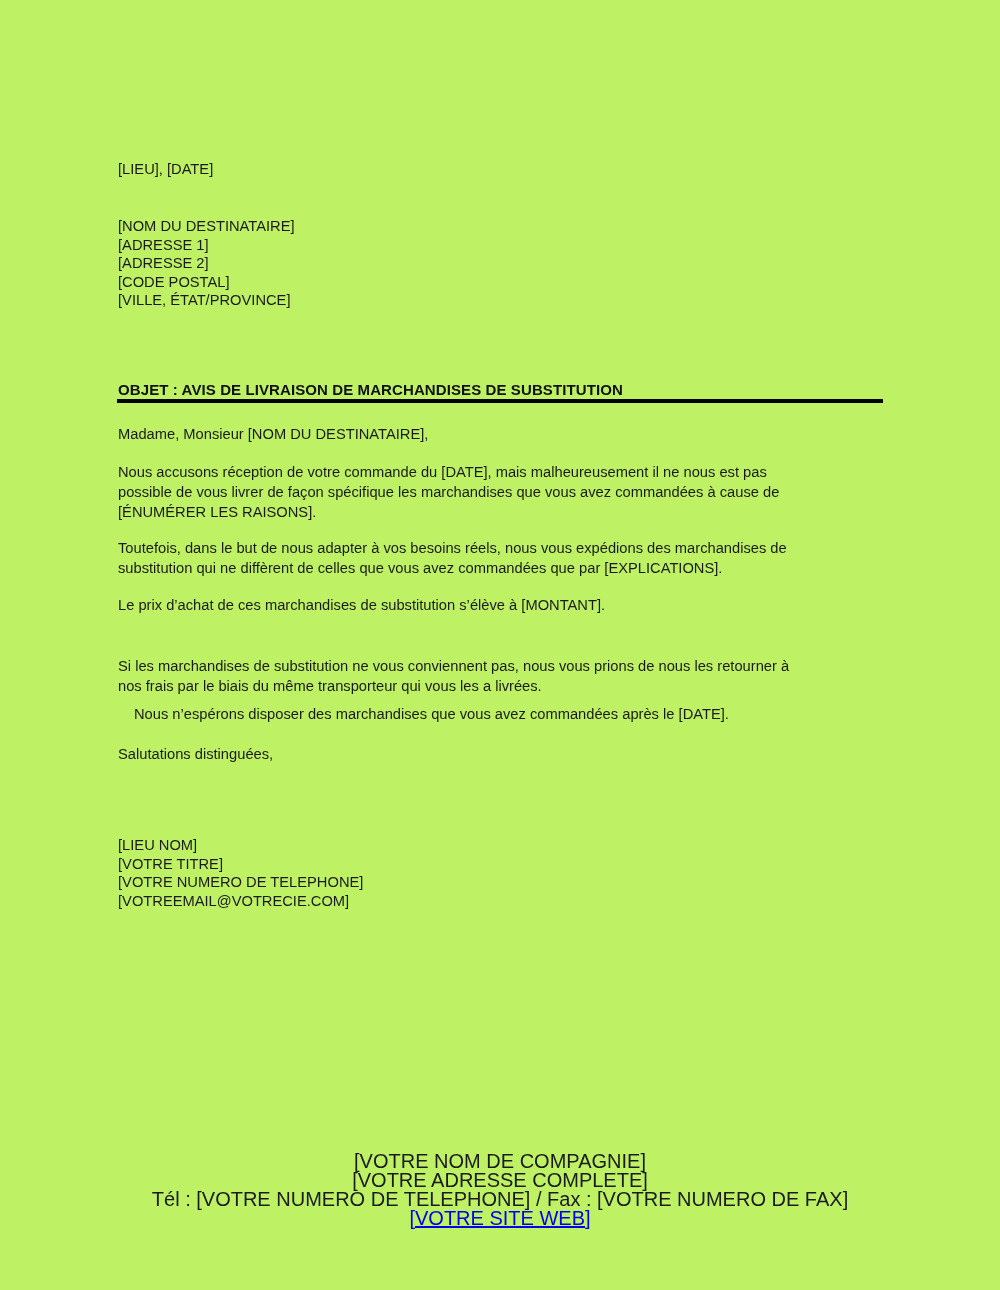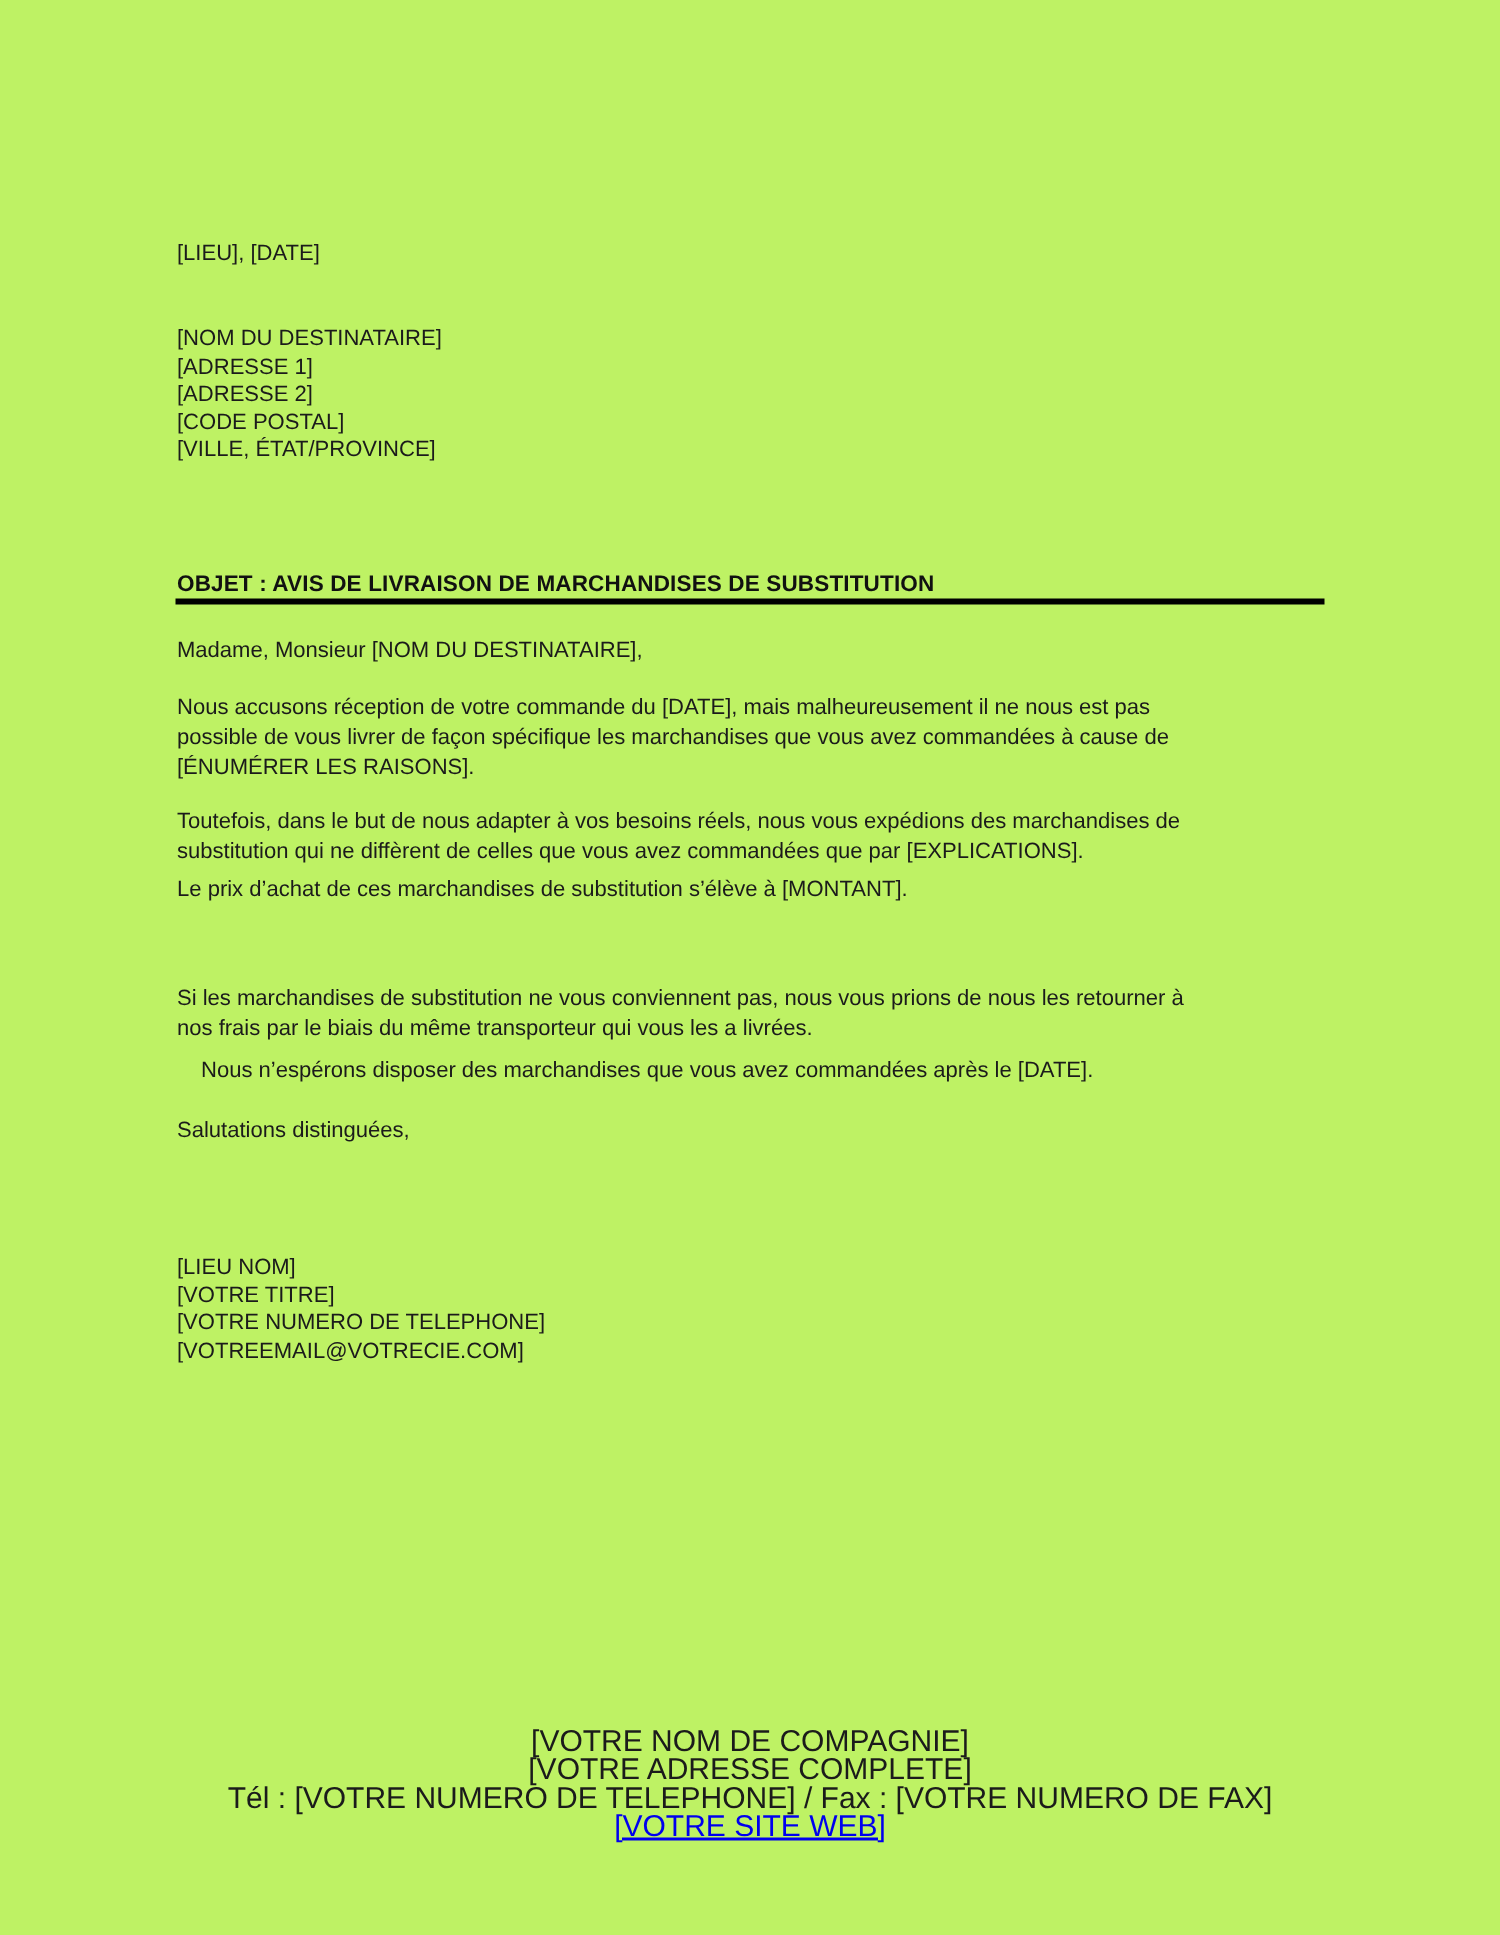--- a/index.html
+++ b/index.html
@@ -64,21 +64,21 @@
 
   <div class="abs col single" style="top:424px;">Madame, Monsieur [NOM DU DESTINATAIRE],</div>
 
   <div class="abs col para" style="top:462px;">Nous accusons réception de votre commande du [DATE], mais malheureusement il ne nous est pas
 possible de vous livrer de façon spécifique les marchandises que vous avez commandées à cause de
 [ÉNUMÉRER LES RAISONS].</div>
 
   <div class="abs col para" style="top:538px;">Toutefois, dans le but de nous adapter à vos besoins réels, nous vous expédions des marchandises de
 substitution qui ne diffèrent de celles que vous avez commandées que par [EXPLICATIONS].</div>
 
-  <div class="abs col para" style="top:583px;">Le prix d’achat de ces marchandises de substitution s’élève à [MONTANT].</div>
+  <div class="abs col para" style="top:595px;">Le prix d’achat de ces marchandises de substitution s’élève à [MONTANT].</div>
 
   <div class="abs col para" style="top:656px;">Si les marchandises de substitution ne vous conviennent pas, nous vous prions de nous les retourner à
 nos frais par le biais du même transporteur qui vous les a livrées.</div>
 
   <div class="abs col para" style="top:704px;margin-left:16px;">Nous n’espérons disposer des marchandises que vous avez commandées après le [DATE].</div>
 
   <div class="abs col single" style="top:744px;">Salutations distinguées,</div>
 
   <div class="abs col line-block" style="top:836px;">
     <div>[LIEU NOM]</div>

